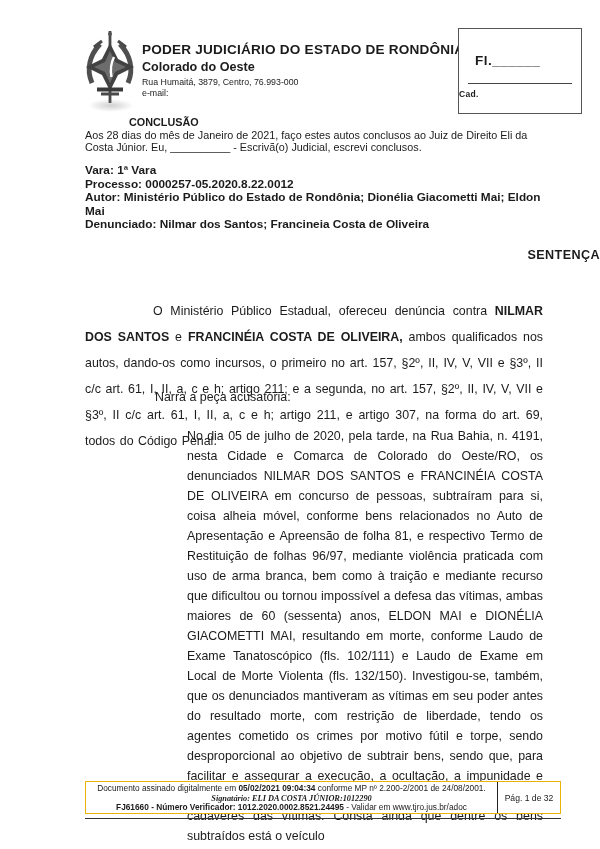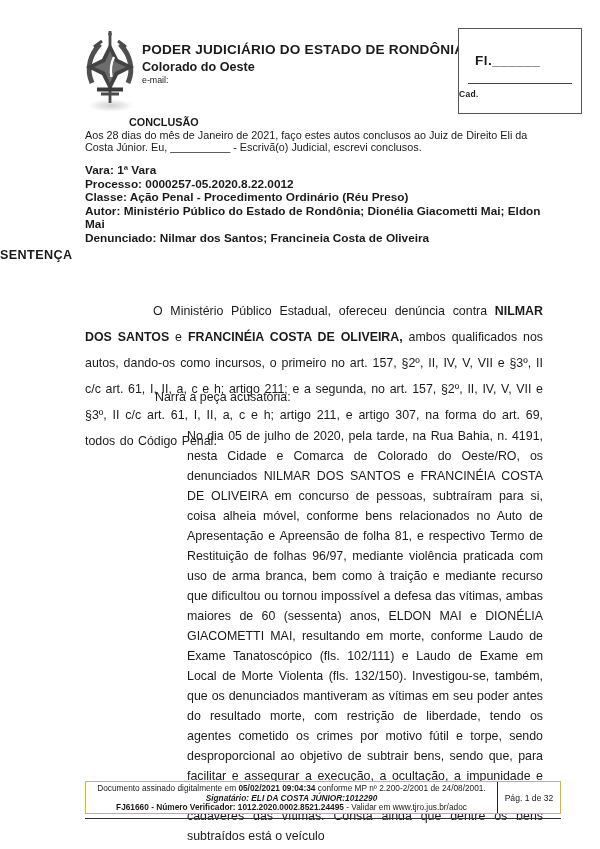--- a/index.html
+++ b/index.html
@@ -30,42 +30,42 @@
     position: absolute; left: 88px; top: 99px; width: 46px; height: 13px;
     background: radial-gradient(ellipse at center, rgba(120,120,120,0.35), rgba(120,120,120,0) 70%);
   }
   
   .conclusao { position: absolute; left: 85px; top: 116px; width: 472px; }
   .conclusao-title { font-size: 10.8px; font-weight: bold; margin-left: 44px; }
   .conclusao-body { font-size: 10.8px; line-height: 12.4px; margin-top: 1px; text-align: left; }
   
   .case-info { position: absolute; left: 85px; top: 164px; width: 472px; font-weight: bold; font-size: 11.8px; line-height: 13.6px; }
   
-  .sentenca-title { position: absolute; left: 0; top: 248px; width: 600px; text-align: left; font-size: 12.6px; font-weight: bold; letter-spacing: 0.4px; }
+  .sentenca-title { position: absolute; left: 0; top: 248px; width: 600px; text-align: right; font-size: 12.6px; font-weight: bold; letter-spacing: 0.4px; }
   .para1 {
     position: absolute; left: 85px; top: 286px; width: 458px;
     font-size: 12.4px; line-height: 26px; text-align: justify; text-indent: 68px;
     word-spacing: 1px;
   }
   .seg-bold { font-weight: bold; }
   .narra { position: absolute; left: 155px; top: 390px; font-size: 12.4px; }
   .quote {
     position: absolute; left: 187px; top: 414px; width: 356px;
     font-size: 12.4px; line-height: 20px; text-align: justify;
   }
   
   .footer {
     position: absolute; left: 85px; top: 781px; width: 476px; height: 33px;
     border: 1px solid #eab308; display: flex; box-sizing: border-box; background: #fff;
   }
   .footer-left {
     flex: 1; border-right: 1px solid #222; padding: 2px 3px 1px 3px;
     text-align: center; font-size: 8.3px; line-height: 9.6px;
   }
-  .footer-sig { font-weight: bold; font-style: italic; }
+  .footer-sig { font-weight: bold; font-style: italic; font-family: Liberation Serif, serif; }
   .footer-line3 { font-weight: normal; }
   .footer-right {
     width: 62px; display: flex; align-items: center; justify-content: center;
     font-size: 8.6px; white-space: nowrap;
   }
   .footer-underline { position: absolute; left: 85px; top: 818px; width: 476px; border-top: 1.2px solid #333; }
 </style>
 </head>
 <body>
 
@@ -81,40 +81,40 @@
     <polygon points="26,12 34,28 50,36 34,44 26,60 18,44 2,36 18,28" fill="#424242"></polygon>
     <polygon points="26,20 31,31 42,36 31,41 26,52 21,41 10,36 21,31" fill="#6c6c6c"></polygon>
     <path d="M30 26 C27 32 26 38 27.5 46" stroke="#ffffff" stroke-width="2.4" fill="none"></path>
     <rect x="13" y="56.5" width="26" height="4" fill="#3a3a3a"></rect>
     <rect x="17" y="61.5" width="18" height="3" fill="#4a4a4a"></rect>
   </svg>
 
   <div class="header-text">
     <div class="institution">PODER JUDICIÁRIO DO ESTADO DE RONDÔNIA</div>
     <div class="comarca">Colorado do Oeste</div>
+    <div class="address">Rua Humaitá, 3879, Centro, 76.993-000</div>
     <div class="email">e-mail:</div>
   </div>
 
   <div class="fl-box">
     <div class="fl-line">Fl.______</div>
     <div class="fl-rule"></div>
     <div class="cad-label">Cad.</div>
   </div>
 
   <div class="scan-artifact"></div>
 
   <div class="conclusao">
     <div class="conclusao-title">CONCLUSÃO</div>
     <div class="conclusao-body">Aos 28 dias do mês de Janeiro de 2021, faço estes autos conclusos ao Juiz de Direito Eli da Costa Júnior. Eu, __________ - Escrivã(o) Judicial, escrevi conclusos.</div>
   </div>
 
   <div class="case-info">
     <div>Vara: 1ª Vara</div>
     <div>Processo: 0000257-05.2020.8.22.0012</div>
-    <div>Classe: Ação Penal - Procedimento Ordinário (Réu Preso)</div>
     <div>Autor: Ministério Público do Estado de Rondônia; Dionélia Giacometti Mai; Eldon Mai</div>
     <div>Denunciado: Nilmar dos Santos; Francineia Costa de Oliveira</div>
   </div>
 
   <div class="sentenca-title">SENTENÇA</div>
 
   <p class="para1"><span>O Ministério Público Estadual, ofereceu denúncia contra </span><span class="seg-bold">NILMAR DOS SANTOS</span><span> e </span><span class="seg-bold">FRANCINÉIA COSTA DE OLIVEIRA,</span><span> ambos qualificados nos autos, dando-os como incursos, o primeiro no art. 157, §2º, II, IV, V, VII e §3º, II c/c art. 61, I, II, a, c e h; artigo 211; e a segunda, no art. 157, §2º, II, IV, V, VII e §3º, II c/c art. 61, I, II, a, c e h; artigo 211, e artigo 307, na forma do art. 69, todos do Código Penal.</span></p>
 
   <div class="narra">Narra a peça acusatória:</div>
 

